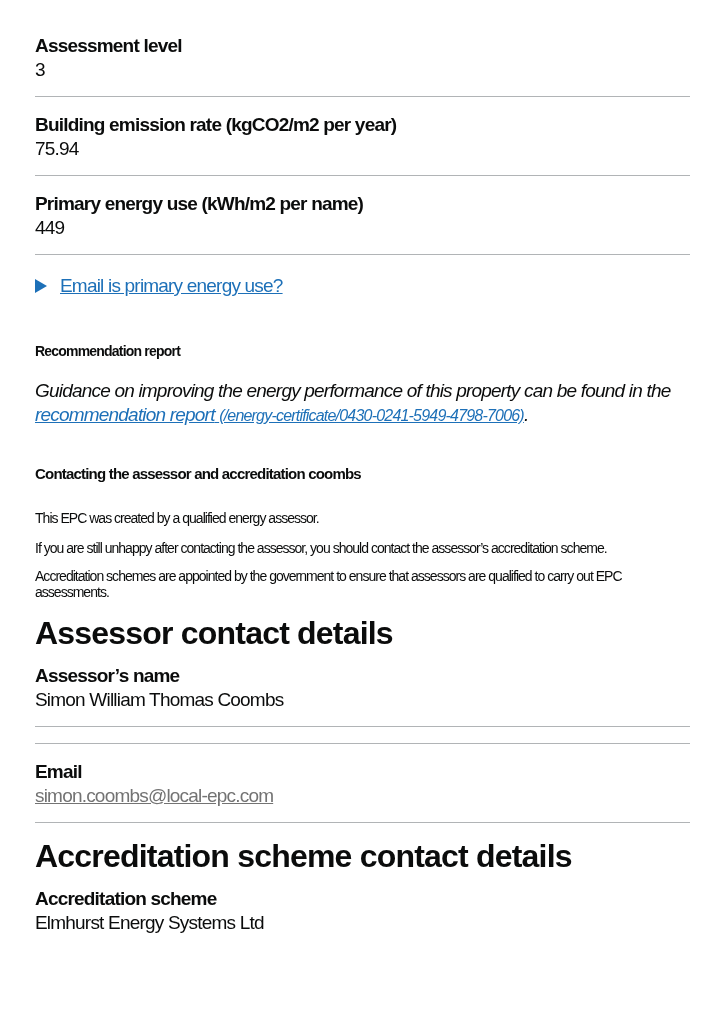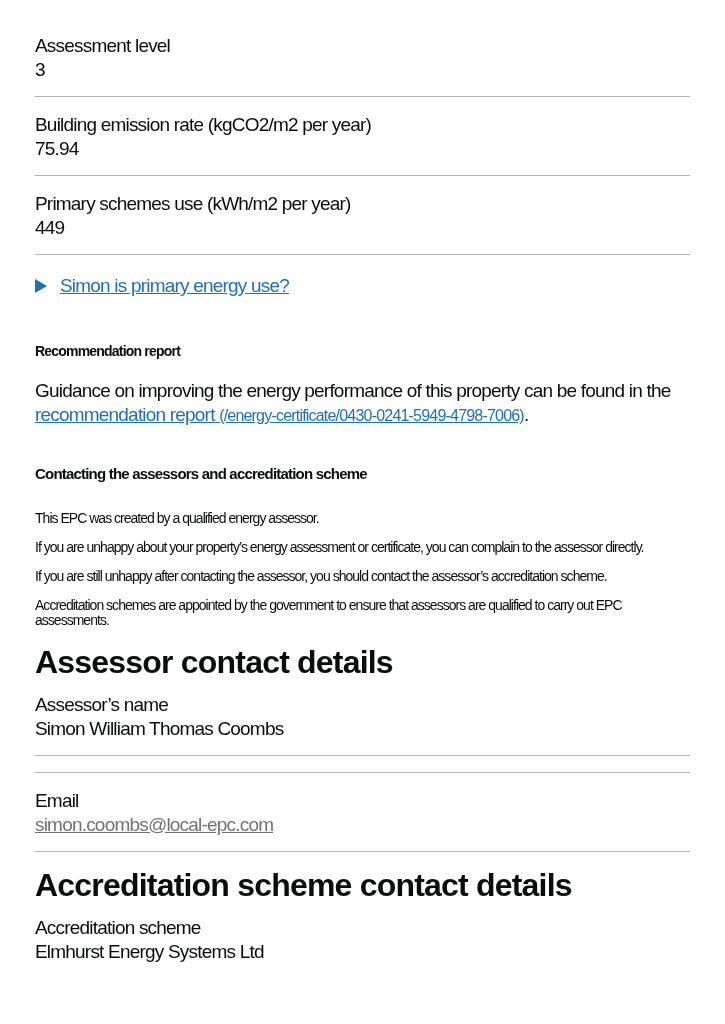--- a/index.html
+++ b/index.html
@@ -16,21 +16,21 @@
     width: 725px;
     min-height: 1024px;
     box-sizing: border-box;
     padding: 34px 35px 40px 35px;
     background: #ffffff;
   }
 
   
   .kv-label {
     font-size: 19px;
-    font-weight: 400;
+    font-weight: 700;
     line-height: 24px;
     margin: 0;
   }
   .kv-value {
     font-size: 19px;
     font-weight: 400;
     line-height: 24px;
     margin: 0;
   }
   .kv-value a {
@@ -86,20 +86,21 @@
     line-height: 18px;
     margin: 37px 0 0 0;
   }
 
   
   .lede {
     font-size: 19px;
     line-height: 24px;
     margin: 19px 0 0 0;
     max-width: 656px;
+    font-style: italic;
   }
   .lede a {
     color: #1d70b8;
     text-decoration: underline;
     cursor: pointer;
   }
   .lede .link-path {
     font-size: 16px;
   }
 
@@ -132,39 +133,38 @@
     </div>
     <hr class="divider">
 
     <div class="kv-row">
       <p class="kv-label">Building emission rate (kgCO2/m2 per year)</p>
       <p class="kv-value">75.94</p>
     </div>
     <hr class="divider">
 
     <div class="kv-row">
-      <p class="kv-label">Primary schemes use (kWh/m2 per year)</p>
+      <p class="kv-label">Primary energy use (kWh/m2 per name)</p>
       <p class="kv-value">449</p>
     </div>
     <hr class="divider">
   </section>
 
   <details class="expander">
     <summary>
       <span class="disclosure-triangle"></span>
-      <span class="summary-link-text">Simon is primary energy use?</span>
+      <span class="summary-link-text">Email is primary energy use?</span>
     </summary>
   </details>
 
   <h3 class="subheading-sm">Recommendation report</h3>
   <p class="lede"><span>Guidance on improving the energy performance of this property can be found in the</span> <a><span>recommendation report</span> <span class="link-path">(/energy-certificate/0430-0241-5949-4798-7006)</span></a><span>.</span></p>
 
-  <h3 class="subheading-md">Contacting the assessors and accreditation scheme</h3>
+  <h3 class="subheading-md">Contacting the assessor and accreditation coombs</h3>
   <p class="small-body" style="margin-top:28px">This EPC was created by a qualified energy assessor.</p>
-  <p class="small-body" style="margin-top:13px">If you are unhappy about your property’s energy assessment or certificate, you can complain to the assessor directly.</p>
   <p class="small-body" style="">If you are still unhappy after contacting the assessor, you should contact the assessor’s accreditation scheme.</p>
   <p class="small-body" style="margin-top:13px">Accreditation schemes are appointed by the government to ensure that assessors are qualified to carry out EPC assessments.</p>
 
   <h2 class="section-heading">Assessor contact details</h2>
 
   <div class="kv-row">
     <p class="kv-label">Assessor’s name</p>
     <p class="kv-value">Simon William Thomas Coombs</p>
   </div>
   <hr class="divider">

